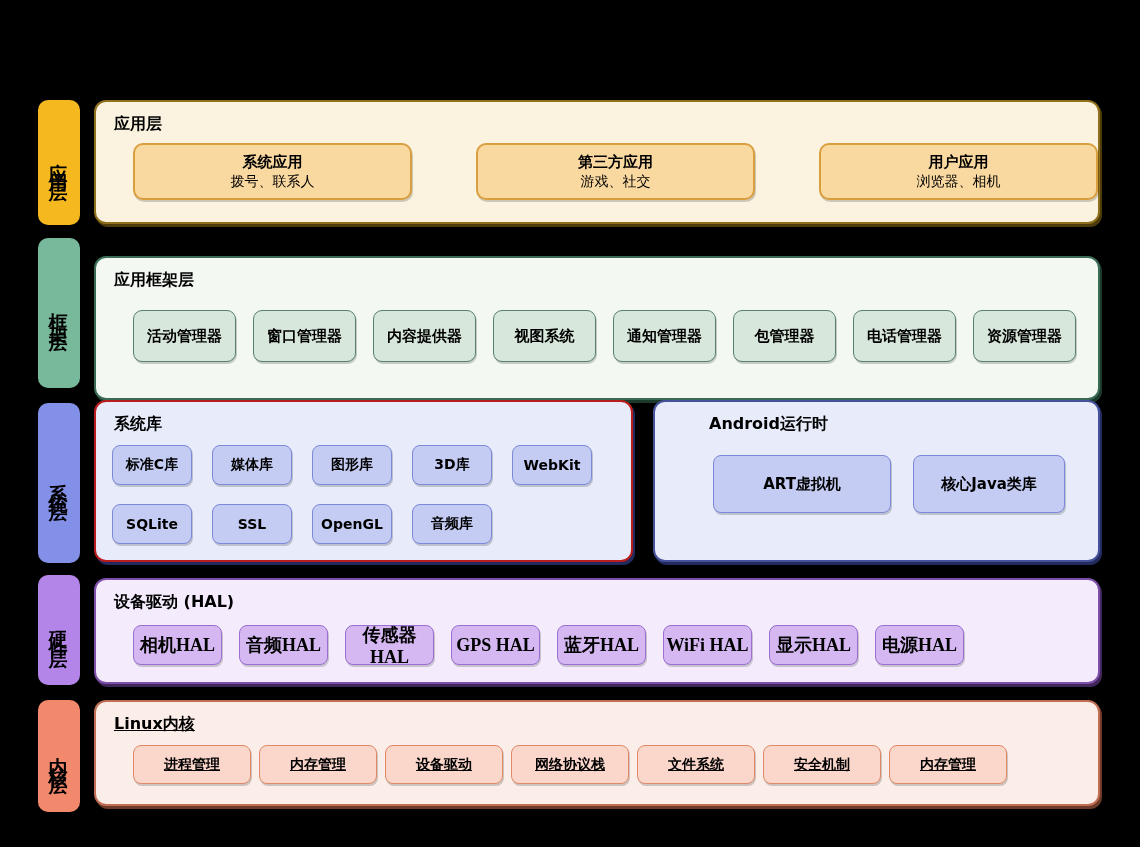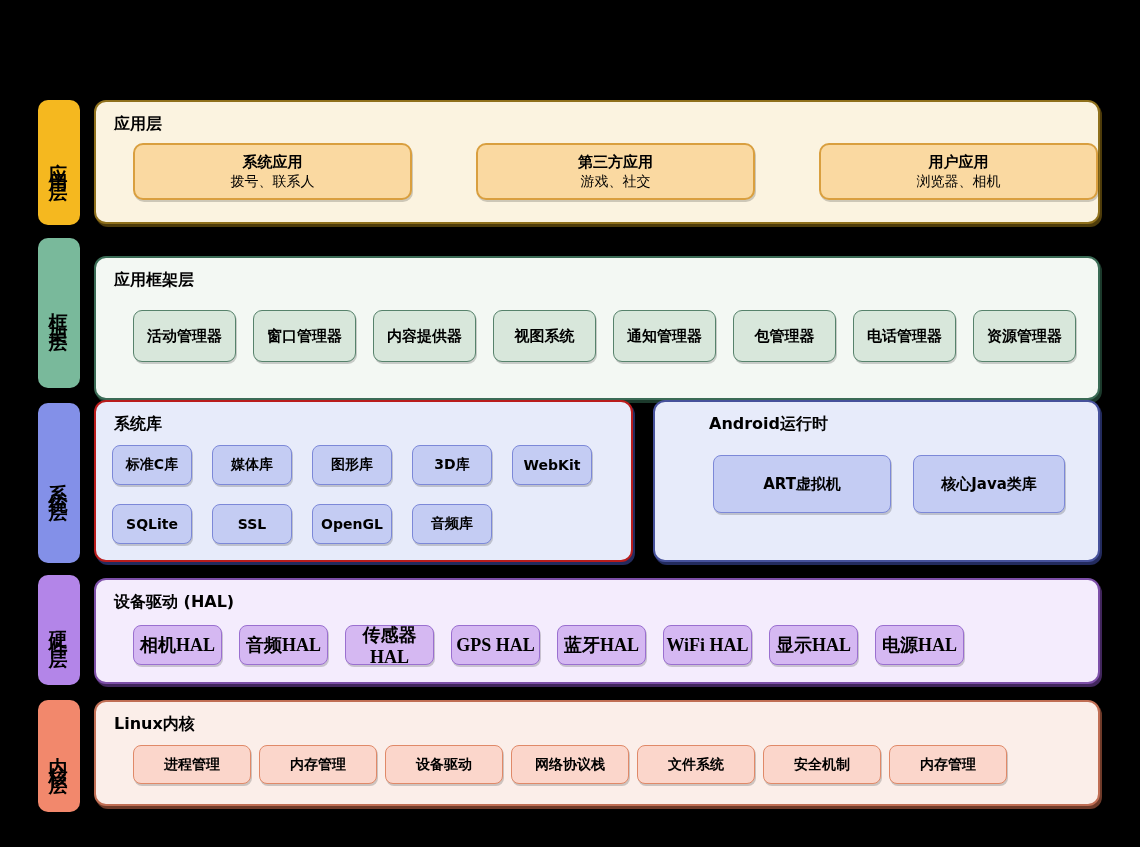--- a/index.html
+++ b/index.html
@@ -40,21 +40,21 @@
   .row-sys1{margin-top:12px;}
   .row-sys2{margin-top:19px;}
   .node-sys{width:80px;height:40px;border-radius:8px;background:#C4CCF3;border:1.5px solid #7C88D8;font-size:14px;}
   .panel-runtime{left:653px;top:400px;width:447px;height:162px;background:#E7EBFA;border:2px solid #46519B;box-shadow:2px 3px 0 #232b5e;padding-left:36px;}
   .row-runtime{margin-top:22px;padding-left:22px;gap:22px;}
   .node-art{width:178px;height:58px;border-radius:8px;background:#C4CCF3;border:1.5px solid #7C88D8;font-size:15px;}
   .node-java{width:152px;height:58px;border-radius:8px;background:#C4CCF3;border:1.5px solid #7C88D8;font-size:15px;}
   .panel-hal{top:578px;height:106px;background:#F4ECFD;border:2px solid #7D4FA8;box-shadow:2px 3px 0 #41265c;}
   .row-hal{margin-top:14px;padding-left:37px;gap:17px;}
   .node-hal{width:89px;height:40px;border-radius:8px;background:#D5B8F2;border:1.5px solid #9A6FD0;font-size:18px;font-family:Liberation Serif, serif;}
-  .panel-kernel{top:700px;height:106px;background:#FBEEE9;border:2px solid #C06E54;box-shadow:2px 3px 0 #6e3a29;}
+  .panel-kernel{top:700px;height:106px;background:#FBEEE9;border:2px solid #C06E54;box-shadow:2px 3px 0 #6e3a29;text-decoration:underline;}
   .row-kernel{margin-top:12px;padding-left:37px;gap:8px;}
   .node-kernel{width:118px;height:39px;border-radius:8px;background:#FBD6CB;border:1.5px solid #E08968;font-size:14px;}
 </style>
 </head>
 <body>
 
 <div class="canvas">
 
   <div class="tab tab-app">应用层</div>
   <div class="tab tab-framework">框架层</div>

